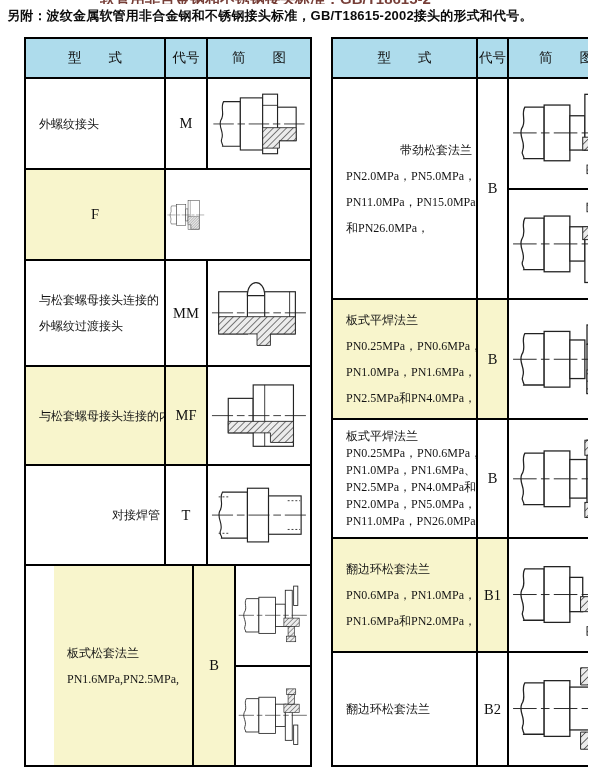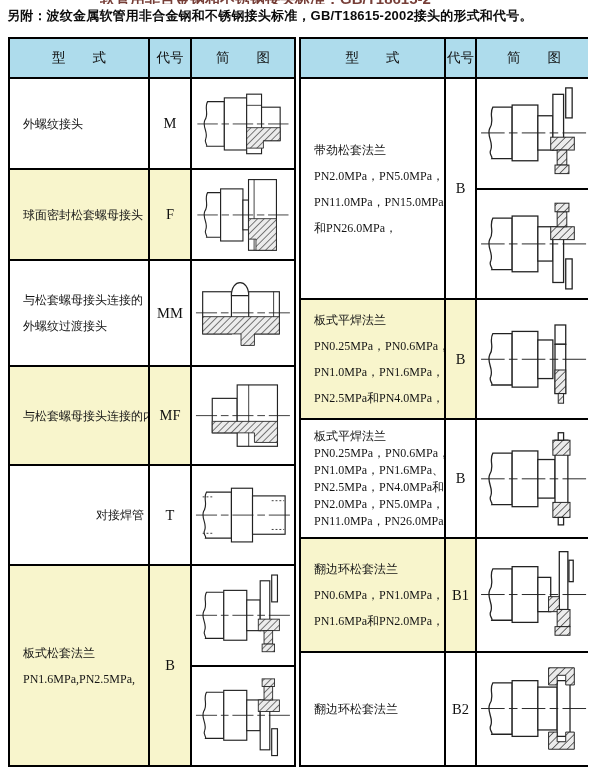--- a/index.html
+++ b/index.html
@@ -3,21 +3,21 @@
 <meta charset="utf-8">
 <style>
   html,body{margin:0;padding:0;}
   body{width:600px;height:768px;background:#fff;font-family:"Liberation Serif",serif;color:#111;}
   .page{position:relative;width:588px;height:768px;background:#fff;overflow:hidden;}
   .clip-frag{position:absolute;left:100px;top:-10px;height:14px;overflow:hidden;
     font:bold 15px "Liberation Sans",sans-serif;color:#5f1d15;white-space:nowrap;opacity:.85;}
   .title{position:absolute;left:7px;top:7px;width:590px;
     font:bold 13px "Liberation Sans",sans-serif;color:#0c0c0c;letter-spacing:.2px;}
   .tables{position:absolute;left:8px;top:37px;display:flex;gap:3px;align-items:flex-start;}
-  .tbl{border:2px solid #000;display:flex;flex-direction:column;background:#fff;box-sizing:border-box;}
+  .tbl{border:2px solid #000;display:flex;flex-direction:column;background:#fff;box-sizing:border-box;margin-left:16px;}
   #tbl-left{width:288px;}
   #tbl-right{width:294px;}
   .row{display:grid;box-sizing:border-box;border-top:2px solid #000;}
   .row:first-child{border-top:none;}
   .cell{box-sizing:border-box;border-left:2px solid #000;min-width:0;min-height:0;background:#fff;}
   .cell:first-child{border-left:none;}
   .header-row .cell{background:var(--header-bg);display:flex;align-items:center;justify-content:center;
     font-size:13.5px;color:#101010;}
   .c-type{display:flex;flex-direction:column;justify-content:center;padding:5px 4px 5px 13px;
     font-size:12px;color:#141414;}
@@ -67,23 +67,20 @@
                 <line x1="54" y1="24" x2="70" y2="24" stroke="#222" stroke-width="0.9"></line>
                 <line x1="54" y1="64" x2="70" y2="64" stroke="#222" stroke-width="0.9"></line>
                 <rect x="70" y="26" width="20" height="36" stroke="#222" stroke-width="1.2" fill="#fff"></rect>
                 <polygon points="54,48 90,48 90,62 72,62 72,70 54,70" stroke="#222" stroke-width="0.9" fill="url(#hatch)"></polygon>
                 <line x1="1" y1="44" x2="99" y2="44" stroke="#222" stroke-width="0.9" stroke-dasharray="22 4 8 4"></line>
               </svg>
             </div>
           </div>
         </div>
         <div class="row hl" style="grid-template-columns: 138px 42px 1fr; height: 91px;">
-          <div class="cell c-type">
-            <div style="line-height: 26px;">球面密封松套螺母接头</div>
-          </div>
           <div class="cell c-code">F</div>
           <div class="cell c-diag">
             <div class="diag-half">
               <svg viewBox="0 0 100 88" preserveAspectRatio="xMidYMid meet">
                 <path d="M26,20 L12,20 C8,27 14,33 9,40 C6,47 13,53 10,60 C8,64 12,66 11,68 L26,68 Z" stroke="#222" stroke-width="1.2" fill="#fff"></path>
                 <rect x="26" y="16" width="24" height="56" stroke="#222" stroke-width="1.2" fill="#fff"></rect>
                 <rect x="50" y="28" width="6" height="32" stroke="#222" stroke-width="1.2" fill="#fff"></rect>
                 <rect x="56" y="6" width="30" height="76" stroke="#222" stroke-width="1.2" fill="#fff"></rect>
                 <line x1="62" y1="6" x2="62" y2="82" stroke="#222" stroke-width="0.9"></line>
                 <polygon points="56,48 86,48 86,82 64,82 64,70 56,70" stroke="#222" stroke-width="0.9" fill="url(#hatch)"></polygon>
@@ -141,21 +138,21 @@
                 <rect x="60" y="24" width="34" height="40" stroke="#222" stroke-width="1.2" fill="#fff"></rect>
                 <line x1="80" y1="29" x2="93" y2="29" stroke="#222" stroke-width="0.9" stroke-dasharray="2 2"></line>
                 <line x1="80" y1="59" x2="93" y2="59" stroke="#222" stroke-width="0.9" stroke-dasharray="2 2"></line>
                 <line x1="8" y1="25" x2="20" y2="25" stroke="#222" stroke-width="0.9" stroke-dasharray="2 2"></line>
                 <line x1="8" y1="63" x2="20" y2="63" stroke="#222" stroke-width="0.9" stroke-dasharray="2 2"></line>
                 <line x1="1" y1="44" x2="99" y2="44" stroke="#222" stroke-width="0.9" stroke-dasharray="22 4 8 4"></line>
               </svg>
             </div>
           </div>
         </div>
-        <div class="row hl" style="grid-template-columns: 138px 42px 1fr; height: 201px;">
+        <div class="row hl" style="grid-template-columns: 138px 42px 1fr; height: 201px; padding-left: 28px;">
           <div class="cell c-type">
             <div style="line-height: 26px;">板式松套法兰</div>
             <div style="line-height: 26px;">PN1.6MPa,PN2.5MPa,</div>
           </div>
           <div class="cell c-code">B</div>
           <div class="cell c-diag">
             <div class="diag-half">
               <svg viewBox="0 0 100 88" preserveAspectRatio="xMidYMid meet">
                 <path d="M30,20 L12,20 C8,27 14,33 9,40 C6,47 13,53 10,60 C8,64 12,66 11,68 L30,68 Z" stroke="#222" stroke-width="1.2" fill="#fff"></path>
                 <rect x="30" y="18" width="24" height="52" stroke="#222" stroke-width="1.2" fill="#fff"></rect>
@@ -185,21 +182,21 @@
         </div>
       </div>
     <div class="tbl" id="tbl-right">
         <div class="row header-row" style="grid-template-columns: 143px 31px 1fr; height: 38px;">
           <div class="cell">型　　式</div>
           <div class="cell">代号</div>
           <div class="cell">简　　图</div>
         </div>
         <div class="row" style="grid-template-columns: 143px 31px 1fr; height: 221px;">
           <div class="cell c-type">
-            <div style="line-height: 26px;">带劲松套法兰</div>
+            <div style="line-height: 26px; text-align: right;">带劲松套法兰</div>
             <div style="line-height: 26px;">PN2.0MPa，PN5.0MPa，</div>
             <div style="line-height: 26px;">PN11.0MPa，PN15.0MPa，</div>
             <div style="line-height: 26px;">和PN26.0MPa，</div>
           </div>
           <div class="cell c-code">B</div>
           <div class="cell c-diag">
             <div class="diag-half">
               <svg viewBox="0 0 100 88" preserveAspectRatio="xMidYMid meet">
                 <path d="M30,20 L12,20 C8,27 14,33 9,40 C6,47 13,53 10,60 C8,64 12,66 11,68 L30,68 Z" stroke="#222" stroke-width="1.2" fill="#fff"></path>
                 <rect x="30" y="18" width="24" height="52" stroke="#222" stroke-width="1.2" fill="#fff"></rect>

